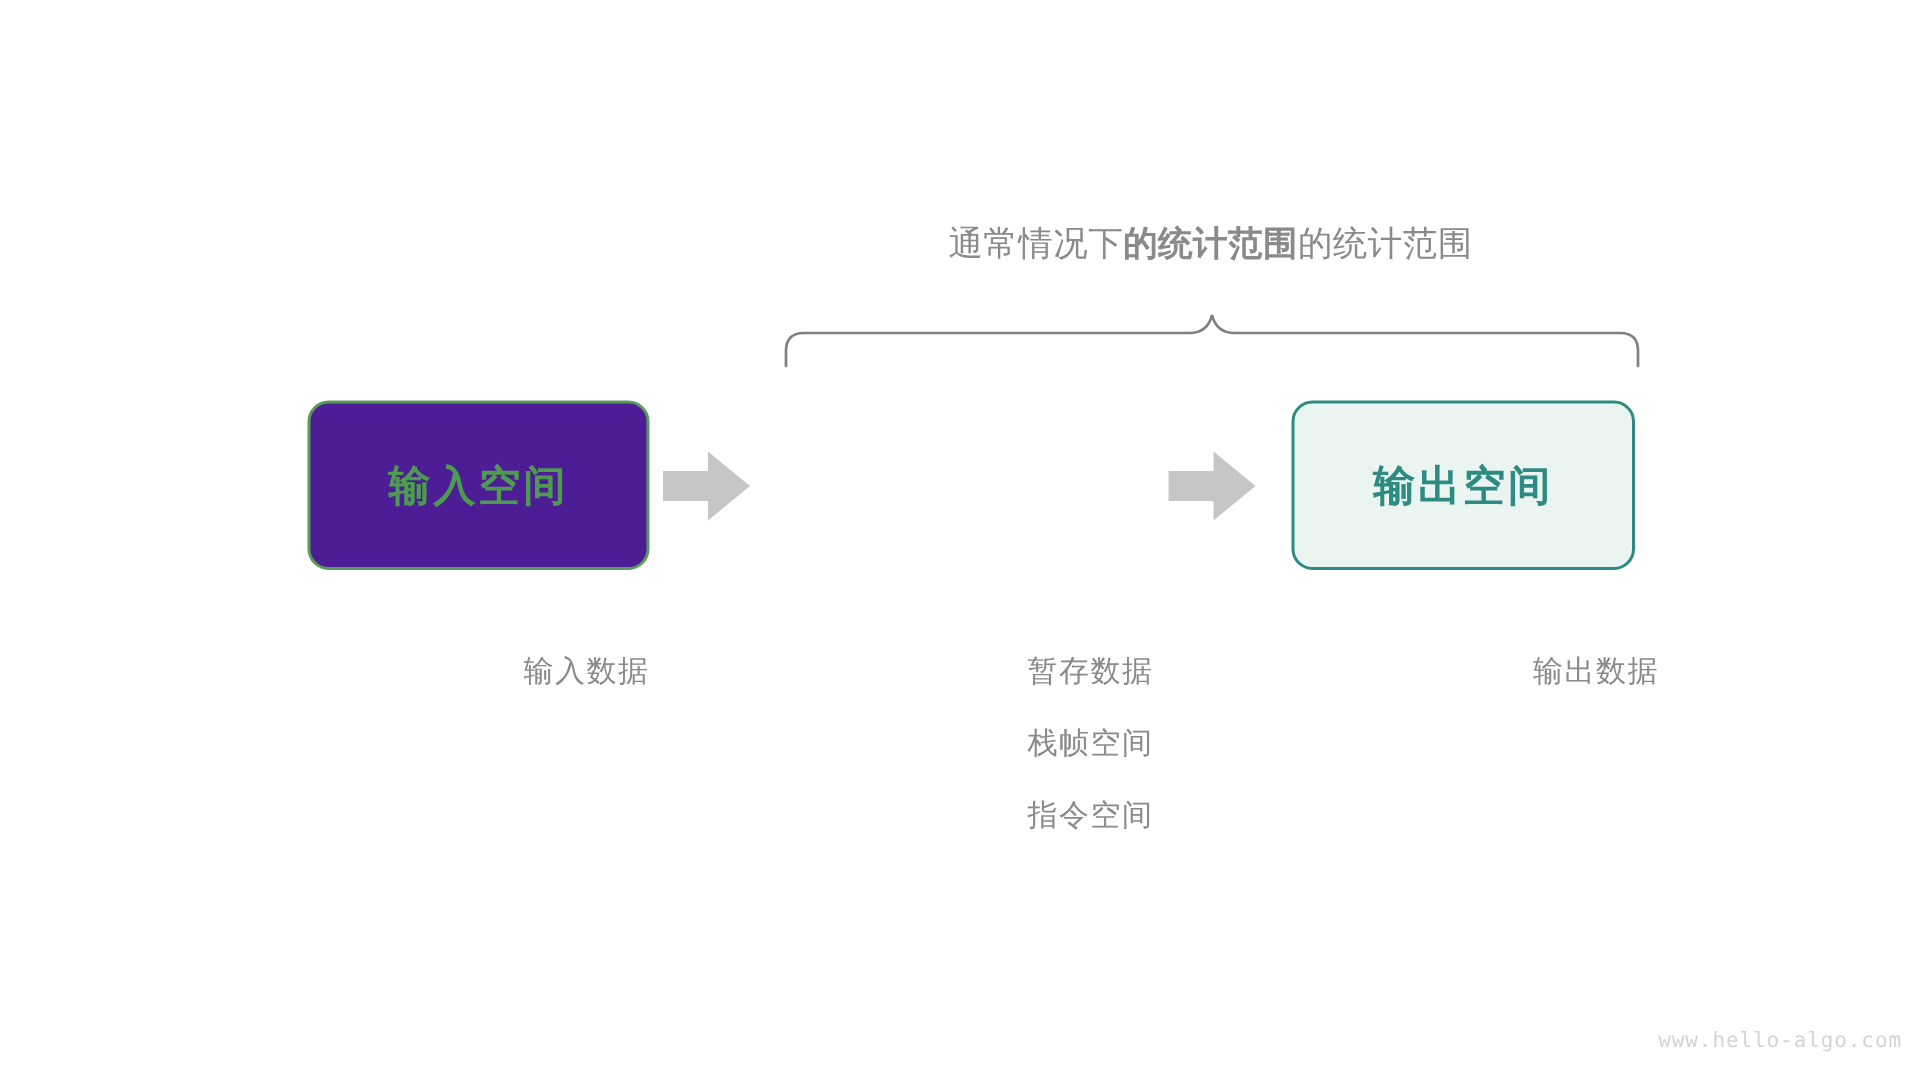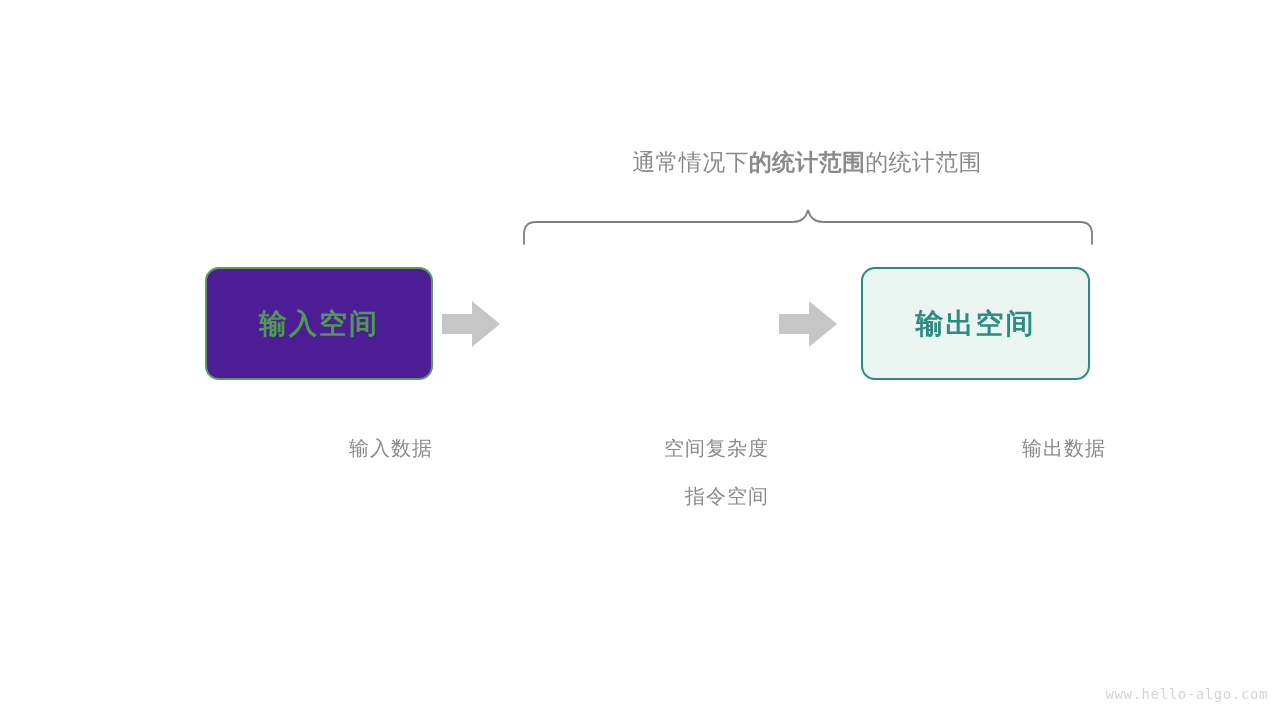--- a/index.html
+++ b/index.html
@@ -164,21 +164,22 @@
 
   <svg class="arrow arrow-2" viewBox="0 0 62 52">
     <path d="M 2 16 L 32 16 L 32 3 L 60 26 L 32 49 L 32 36 L 2 36 Z" fill="#c6c6c6"></path>
   </svg>
 
   <div class="caption-col col-input">
     <div class="caption-line">输入数据</div>
   </div>
 
   <div class="caption-col col-temp">
-    <div class="caption-line">空间复杂度</div>
+    <div class="caption-line">暂存数据</div>
+    <div class="caption-line">栈帧空间</div>
     <div class="caption-line">指令空间</div>
   </div>
 
   <div class="caption-col col-output">
     <div class="caption-line">输出数据</div>
   </div>
 
   <div class="watermark">www.hello-algo.com</div>
 
 </div>

